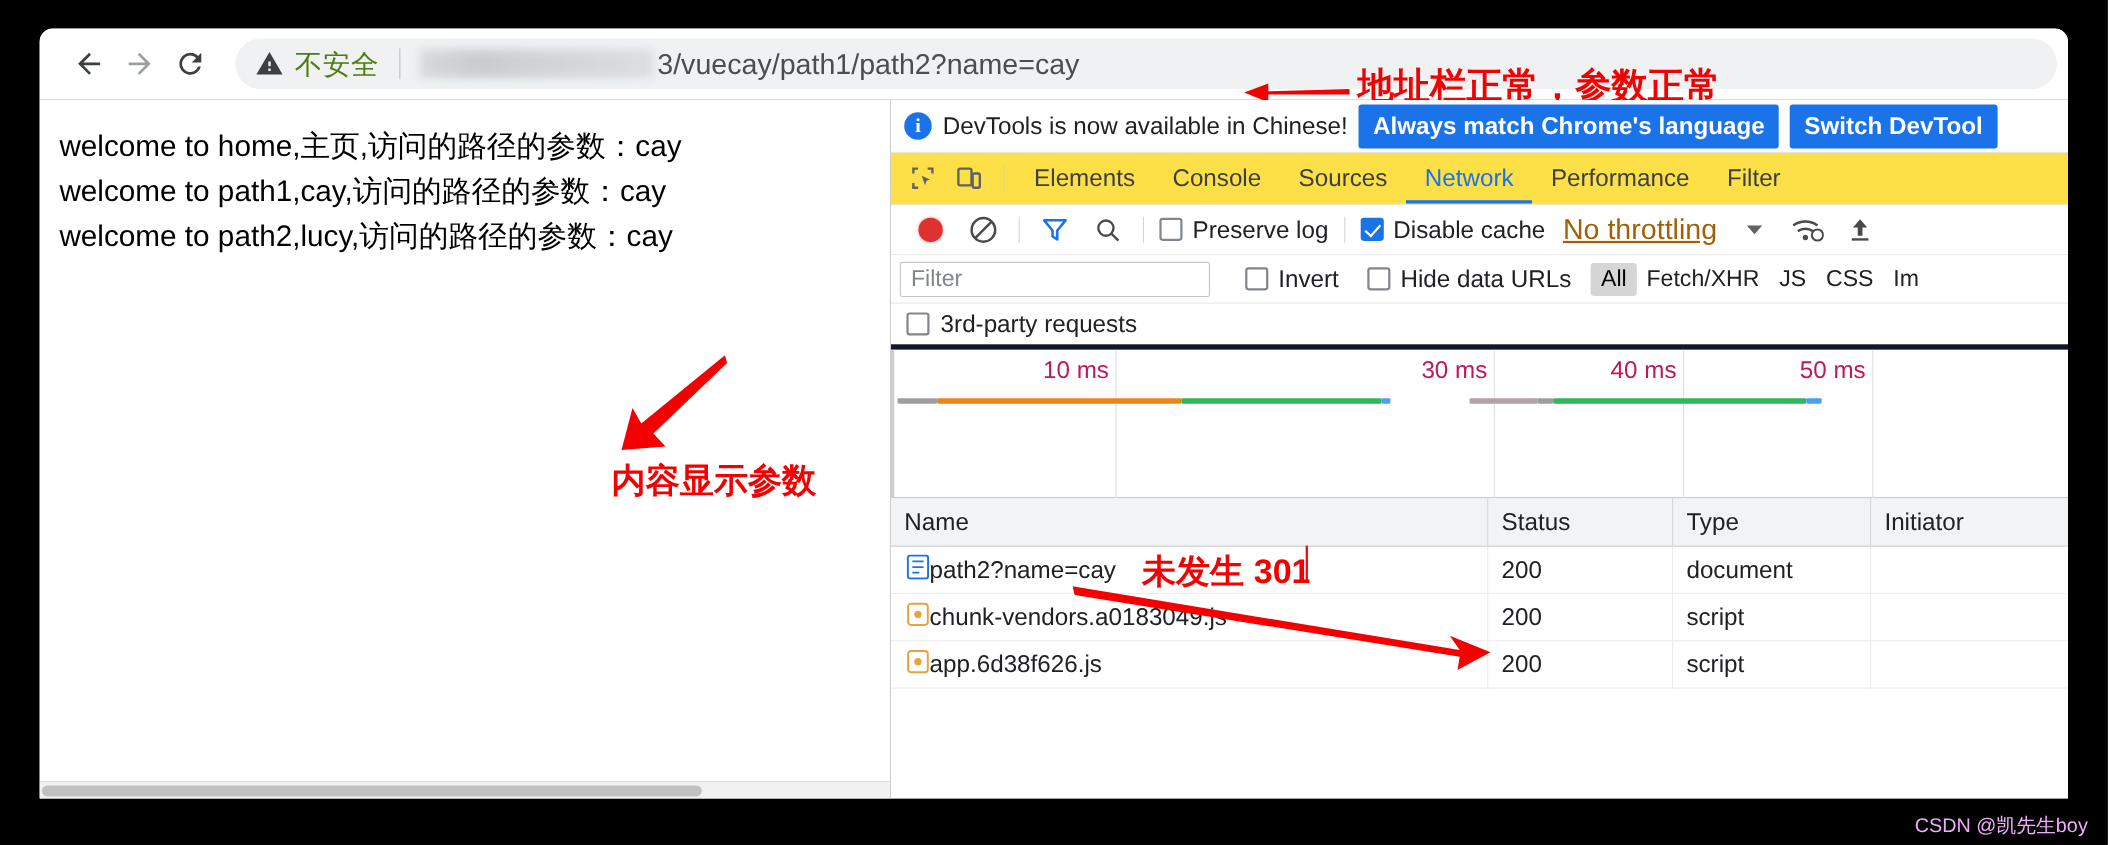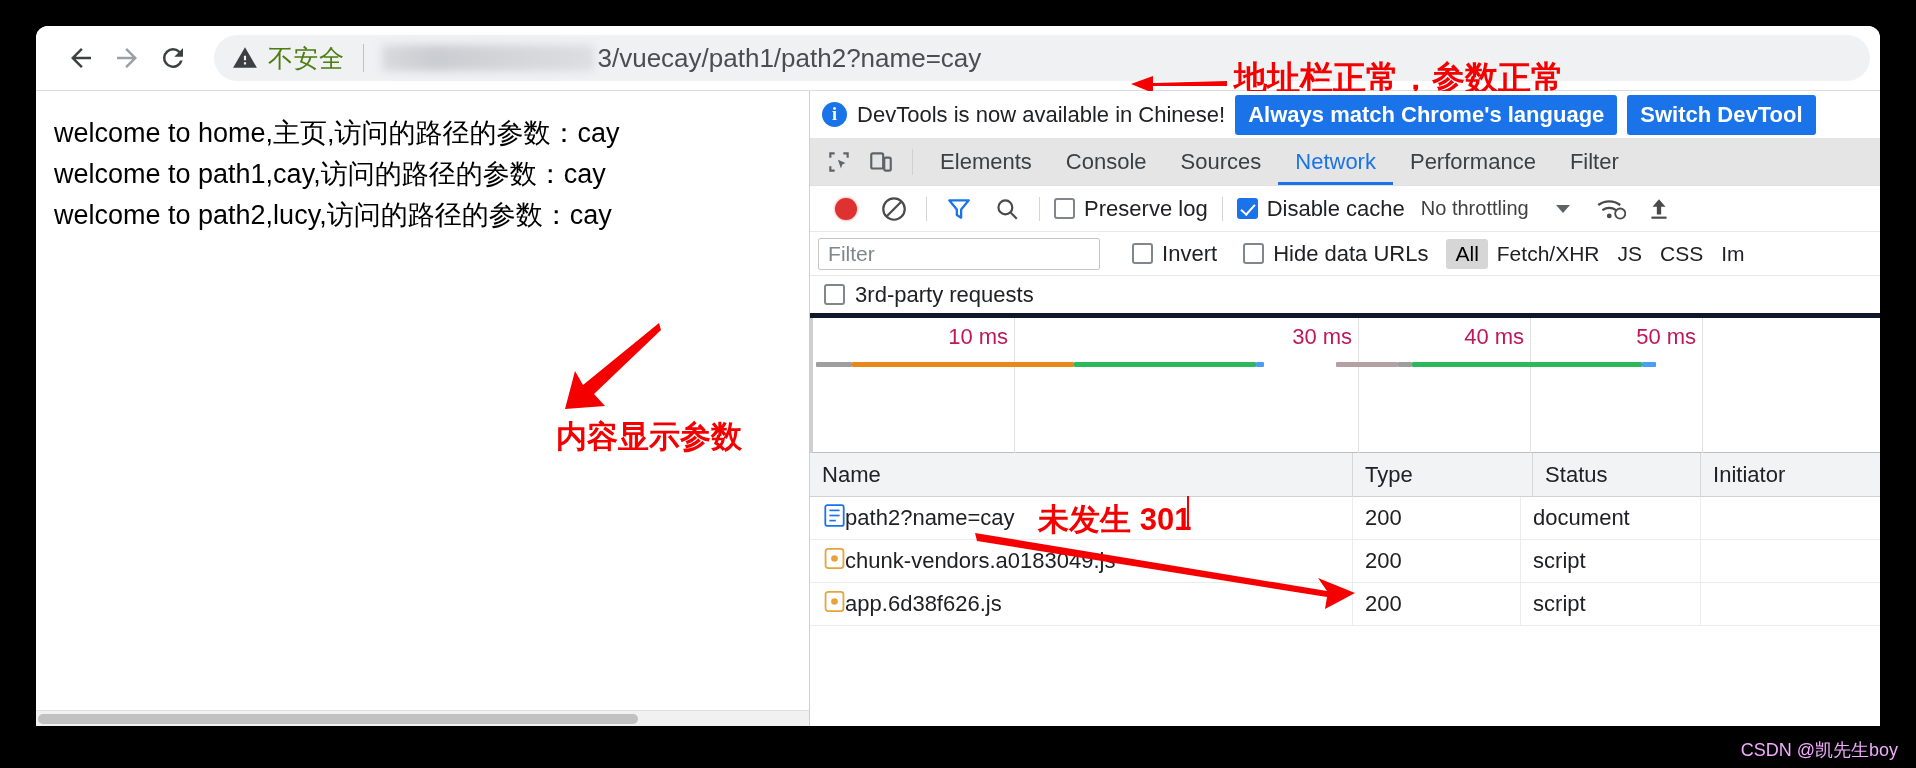--- a/index.html
+++ b/index.html
@@ -154,21 +154,21 @@
     font-size: 22px; font-weight: bold;
     padding: 7px 13px; border-radius: 3px;
     white-space: nowrap; flex: 0 0 auto;
   }
 
   
   .dt-tabs {
     height: 47px;
     display: flex; align-items: center;
     border-bottom: 1px solid #e0e0e0;
-    background: #e5e5e5;
+    background: #fde047;
     padding-left: 8px;
   }
   .dt-icon-btn {
     width: 42px; height: 40px;
     display: flex; align-items: center; justify-content: center;
     flex: 0 0 auto;
   }
   .tab-sep { width: 1px; height: 26px; background: #d0d0d0; margin: 0 10px; flex:0 0 auto;}
   .dt-tab {
     font-size: 22px; color: #3c4043;
@@ -195,21 +195,21 @@
     width: 21px; height: 21px; border: 2px solid #80868b;
     border-radius: 3px; background: #fff; flex: 0 0 auto;
   }
   .cb.checked { background: #1a73e8; border-color: #1a73e8; position: relative; }
   .cb.checked::after {
     content: ""; position: absolute; left: 5px; top: 1px;
     width: 6px; height: 12px; border: solid #fff; border-width: 0 2.5px 2.5px 0;
     transform: rotate(42deg);
   }
   .cb-label { font-size: 22px; color: #202124; white-space: nowrap; }
-  .throttle { font-size: 20px; color: #404040; white-space: nowrap; padding: 0 10px; }
+  .throttle { font-size: 26px; color: #a16207; white-space: nowrap; padding: 0 10px; text-decoration: underline; }
   .caret { width:0;height:0;border-left:7px solid transparent;border-right:7px solid transparent;border-top:8px solid #5f6368; }
 
   
   .dt-filterrow {
     height: 44px;
     display: flex; align-items: center;
     border-bottom: 1px solid #e8e8e8;
     padding-left: 8px;
   }
   .filter-input {
@@ -496,22 +496,22 @@
           <span class="tl-bar" style="left:446px;top:44px;width:8px;background:#4a9ff5;"></span>
           <span class="tl-bar" style="left:526px;top:44px;width:62px;background:#b5a0a6;"></span>
           <span class="tl-bar" style="left:588px;top:44px;width:14px;background:#9e9e9e;"></span>
           <span class="tl-bar" style="left:602px;top:44px;width:230px;background:#2eb85c;"></span>
           <span class="tl-bar" style="left:832px;top:44px;width:14px;background:#4a9ff5;"></span>
         </div>
 
         <div class="dt-table">
           <div class="dt-thead">
             <div class="dt-th col-name">Name</div>
+            <div class="dt-th col-status">Status</div>
             <div class="dt-th col-type">Type</div>
-            <div class="dt-th col-status">Status</div>
             <div class="dt-th col-init" style="border-right:none;">Initiator</div>
           </div>
 
           <div class="dt-row">
             <div class="dt-td name col-name">
               <span class="file-icon">
                 <svg width="21" height="23" viewBox="0 0 16 18">
                   <rect x="0.8" y="0.8" width="14.4" height="16.4" rx="1.6" fill="#fff" stroke="#1a73e8" stroke-width="1.4"></rect>
                   <line x1="4" y1="5" x2="12" y2="5" stroke="#1a73e8" stroke-width="1.3"></line>
                   <line x1="4" y1="9" x2="12" y2="9" stroke="#1a73e8" stroke-width="1.3"></line>

